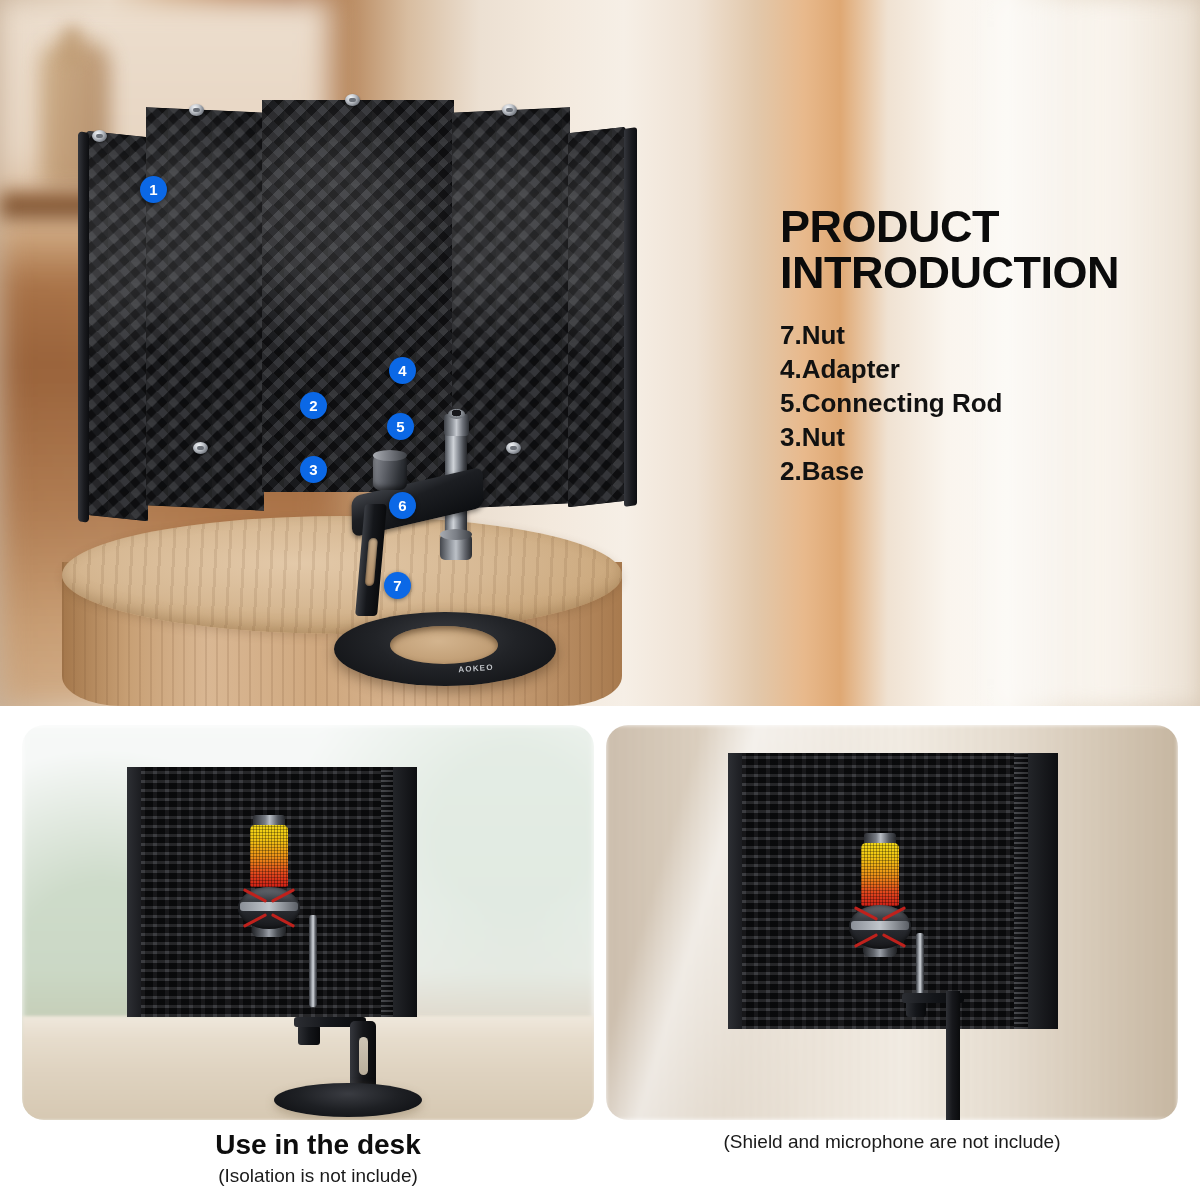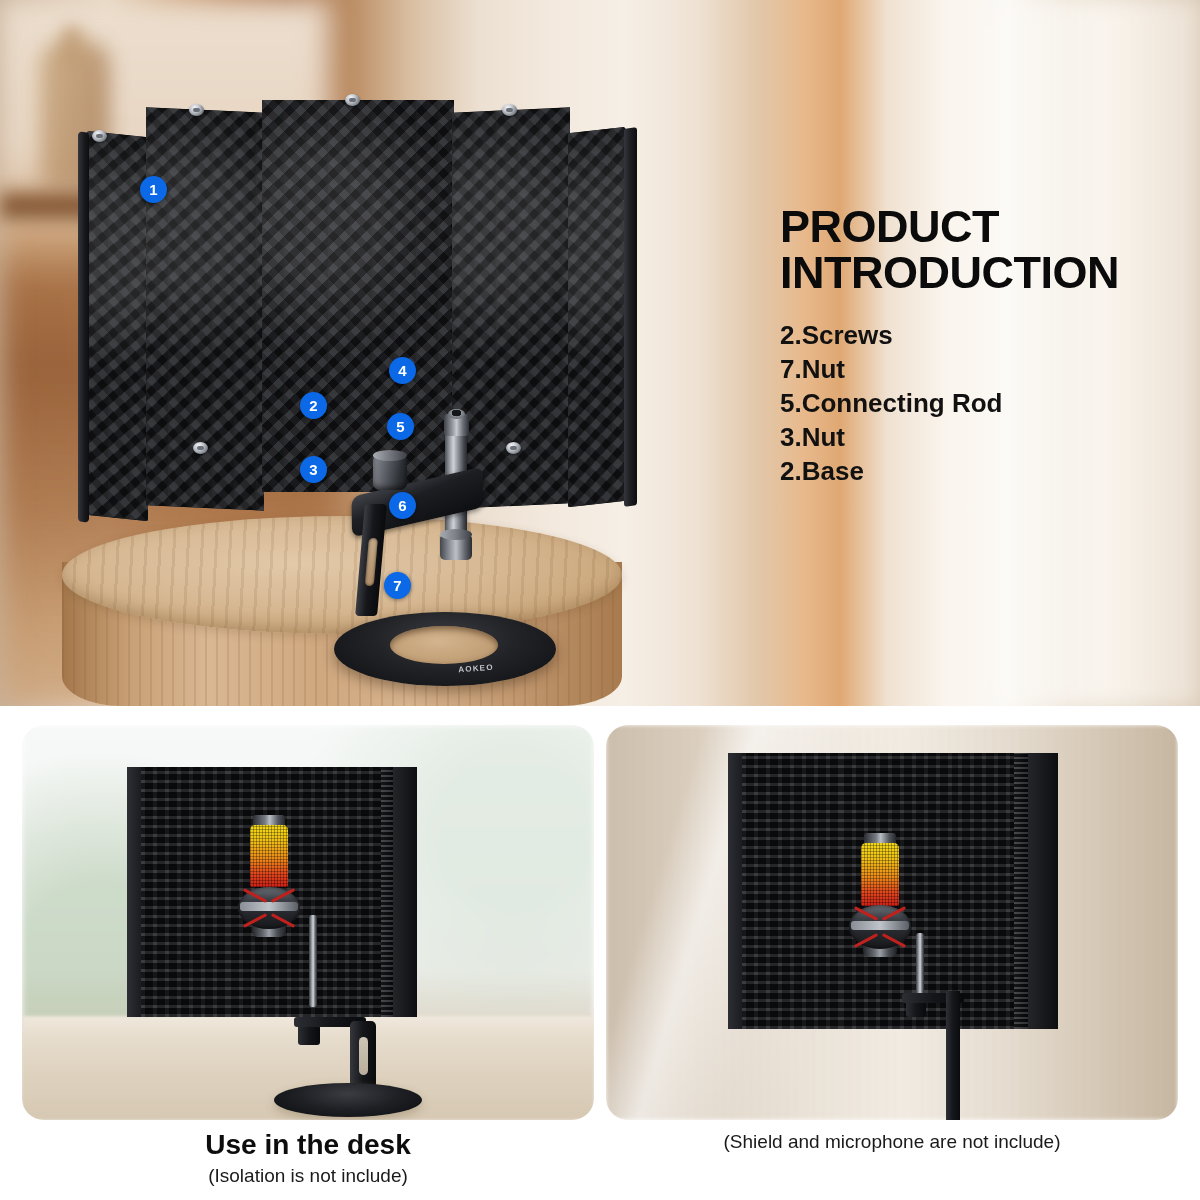--- a/index.html
+++ b/index.html
@@ -339,21 +339,21 @@
     background:radial-gradient(ellipse at 50% 32%, #3a3c42 0%, #1e2024 48%, #0b0c0f 100%);
     box-shadow:0 4px 10px rgba(120,100,70,.35);
   }
   .floor-pole {
     position:absolute;
     background:linear-gradient(90deg,#2f3136,#17181c 45%,#0a0b0d);
   }
 
   
   .caption { position:absolute; width:572px; text-align:center; }
-  .cap-left  { left:22px;  top:1128px; }
+  .cap-left  { left:32px;  top:1128px; }
   .cap-right { left:606px; top:1128px; }
   .cap-title { font-size:28px; font-weight:bold; color:#0d0d0d; line-height:1.22; }
   .cap-sub   { font-size:19px; color:#1a1a1a; line-height:1.3; margin-top:2px; }
 </style>
 </head>
 <body>
 
 <section class="hero">
   <div class="hero-bg"></div>
   <div class="hero-bg2"></div>
@@ -419,22 +419,22 @@
   <div class="badge" style="left:387px; top:413px;">5</div>
   <div class="badge" style="left:389px; top:492px;">6</div>
   <div class="badge" style="left:384px; top:572px;">7</div>
 
   <div class="intro">
     <div class="intro-title">
       <div>PRODUCT</div>
       <div>INTRODUCTION</div>
     </div>
     <div class="intro-list">
-      <div class="intro-item">2.Screws</div>
       <div class="intro-item">7.Nut</div>
+      <div class="intro-item">4.Adapter</div>
       <div class="intro-item">5.Connecting Rod</div>
       <div class="intro-item">3.Nut</div>
       <div class="intro-item">2.Base</div>
     </div>
   </div>
 </section>
 
 <section class="card card-left">
   <div class="bgL"></div>
   <div class="deskL"></div>

